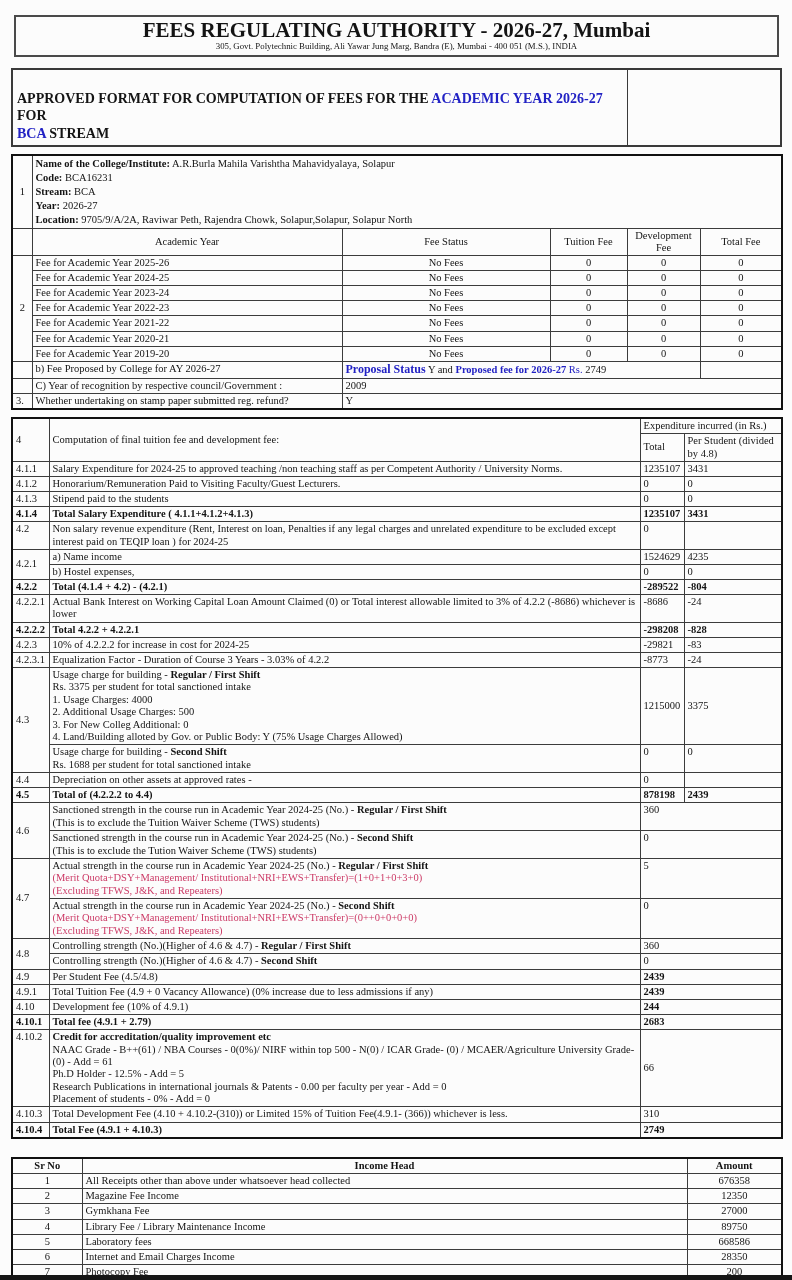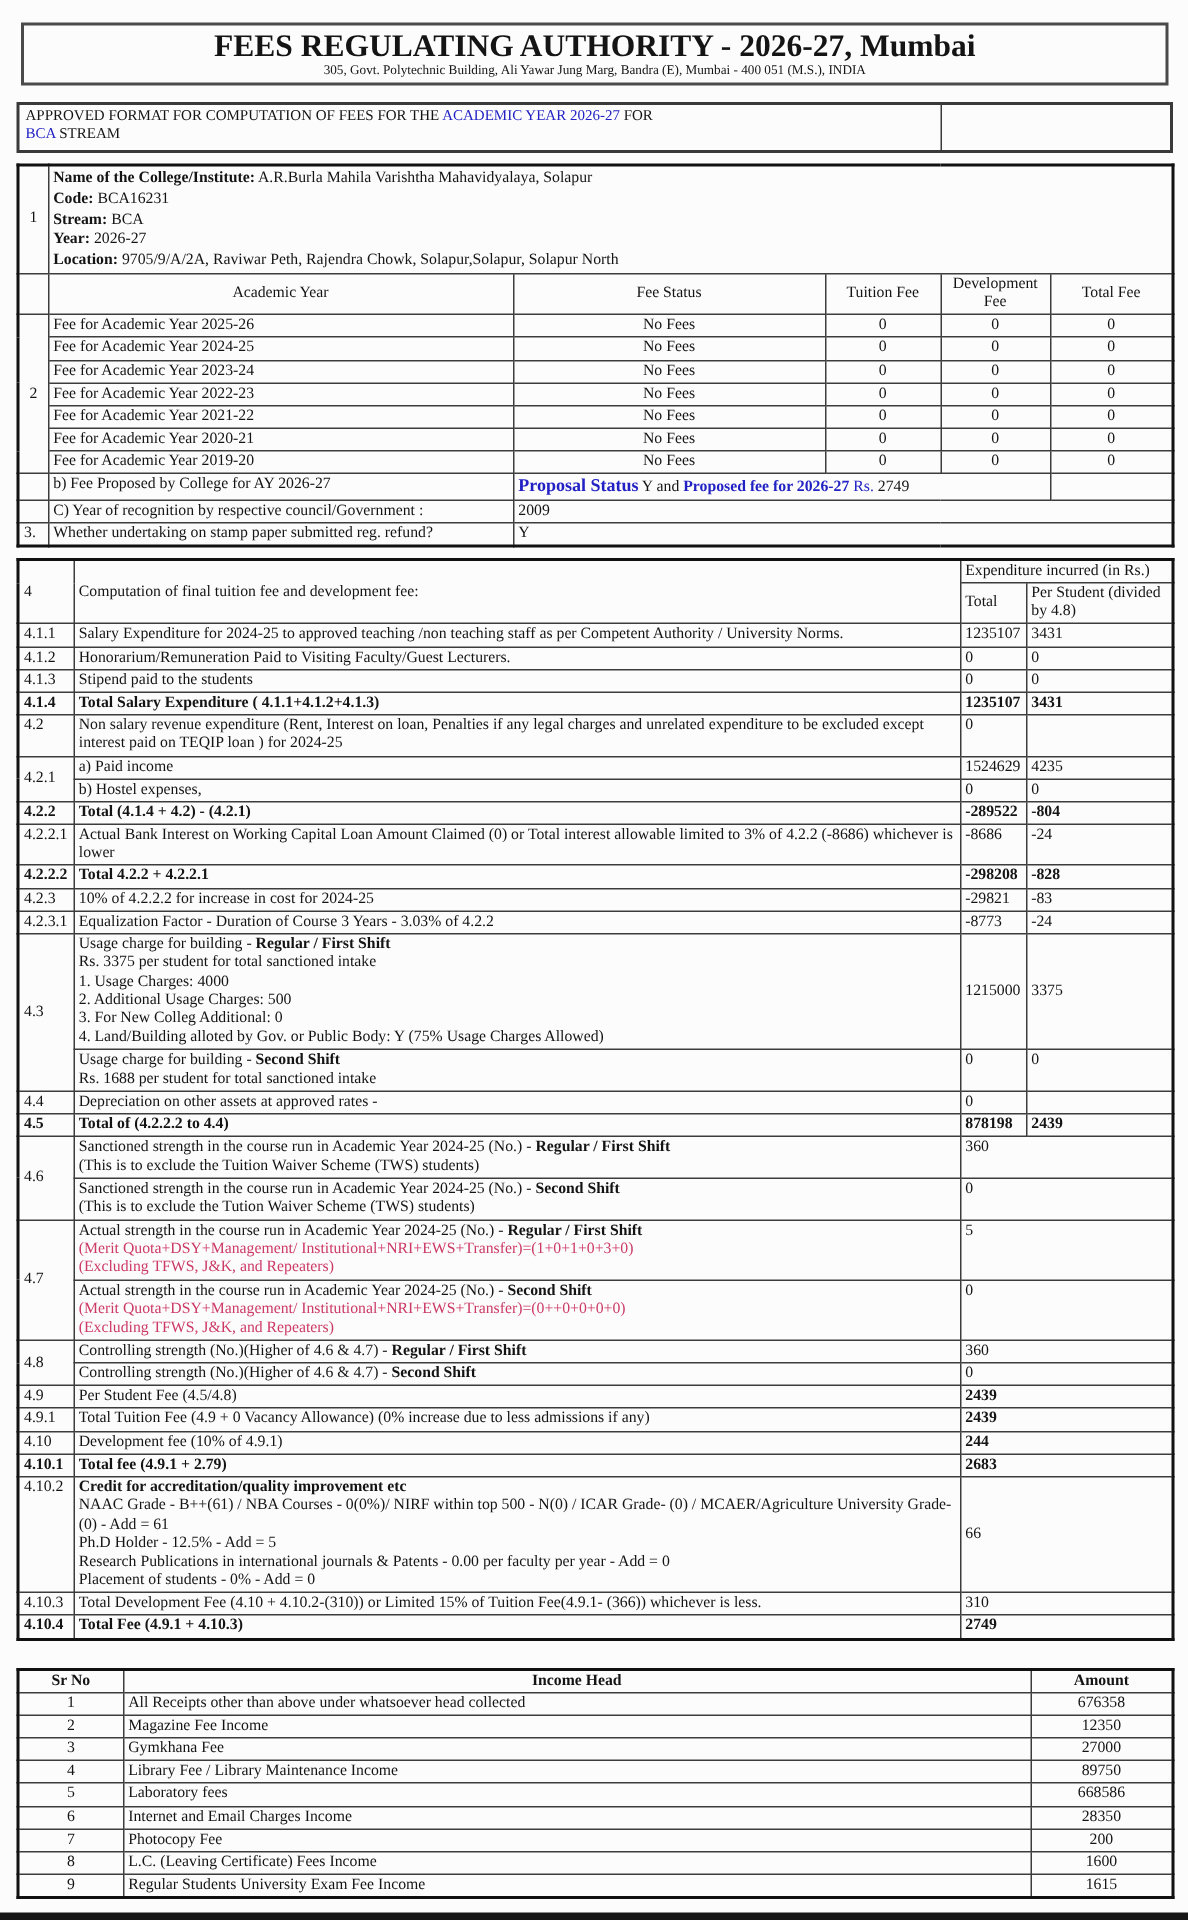--- a/index.html
+++ b/index.html
@@ -4,21 +4,21 @@
 <style>
   html,body{margin:0;padding:0;background:#e8e8e8;}
   .page{position:relative;width:792px;height:1280px;background:#fcfcfc;overflow:hidden;
         font-family:"Liberation Serif",serif;color:#141414;}
   
   .hdr-box{margin:15px 13px 0 14px;border:2px solid #4a4a4a;text-align:center;padding:1px 0 3px;}
   .hdr-title{font-size:21px;font-weight:bold;line-height:1.15;}
   .hdr-addr{font-size:8.8px;line-height:1.1;}
   
   .approved{margin:11px 10px 0 11px;border:2px solid #3a3a3a;display:flex;align-items:stretch;}
-  .approved-text{flex:1;padding:2px 4px 3px;font-size:10px;font-weight:normal;line-height:1.25;border-right:1.5px solid #3a3a3a;}
+  .approved-text{flex:1;padding:20px 4px 3px;font-size:14px;font-weight:bold;line-height:1.25;border-right:1.5px solid #3a3a3a;}
   .approved-spacer{width:152px;}
   
   table{border-collapse:collapse;table-layout:fixed;width:770px;margin:0 11px;font-size:10.5px;line-height:1.16;}
   td,th{border:1px solid #3c3c3c;padding:1px 3px;vertical-align:top;word-wrap:break-word;}
   table.outer{border:2px solid #111;}
   .b{font-weight:bold;}
   .c{text-align:center;}
   .mid{vertical-align:middle;}
   .blue{color:#2222c4;}
   .red{color:#cc3a66;}
@@ -201,21 +201,21 @@
       <td class="num">3431</td>
     </tr>
     <tr>
       <td>4.2</td>
       <td>Non salary revenue expenditure (Rent, Interest on loan, Penalties if any legal charges and unrelated expenditure to be excluded except interest paid on TEQIP loan ) for 2024-25</td>
       <td class="num">0</td>
       <td class="num"></td>
     </tr>
     <tr>
       <td rowspan="2" class="mid">4.2.1</td>
-      <td>a) Paid income</td>
+      <td>a) Name income</td>
       <td class="num">1524629</td>
       <td class="num">4235</td>
     </tr>
     <tr>
       <td>b) Hostel expenses,</td>
       <td class="num">0</td>
       <td class="num">0</td>
     </tr>
     <tr class="b">
       <td>4.2.2</td>

